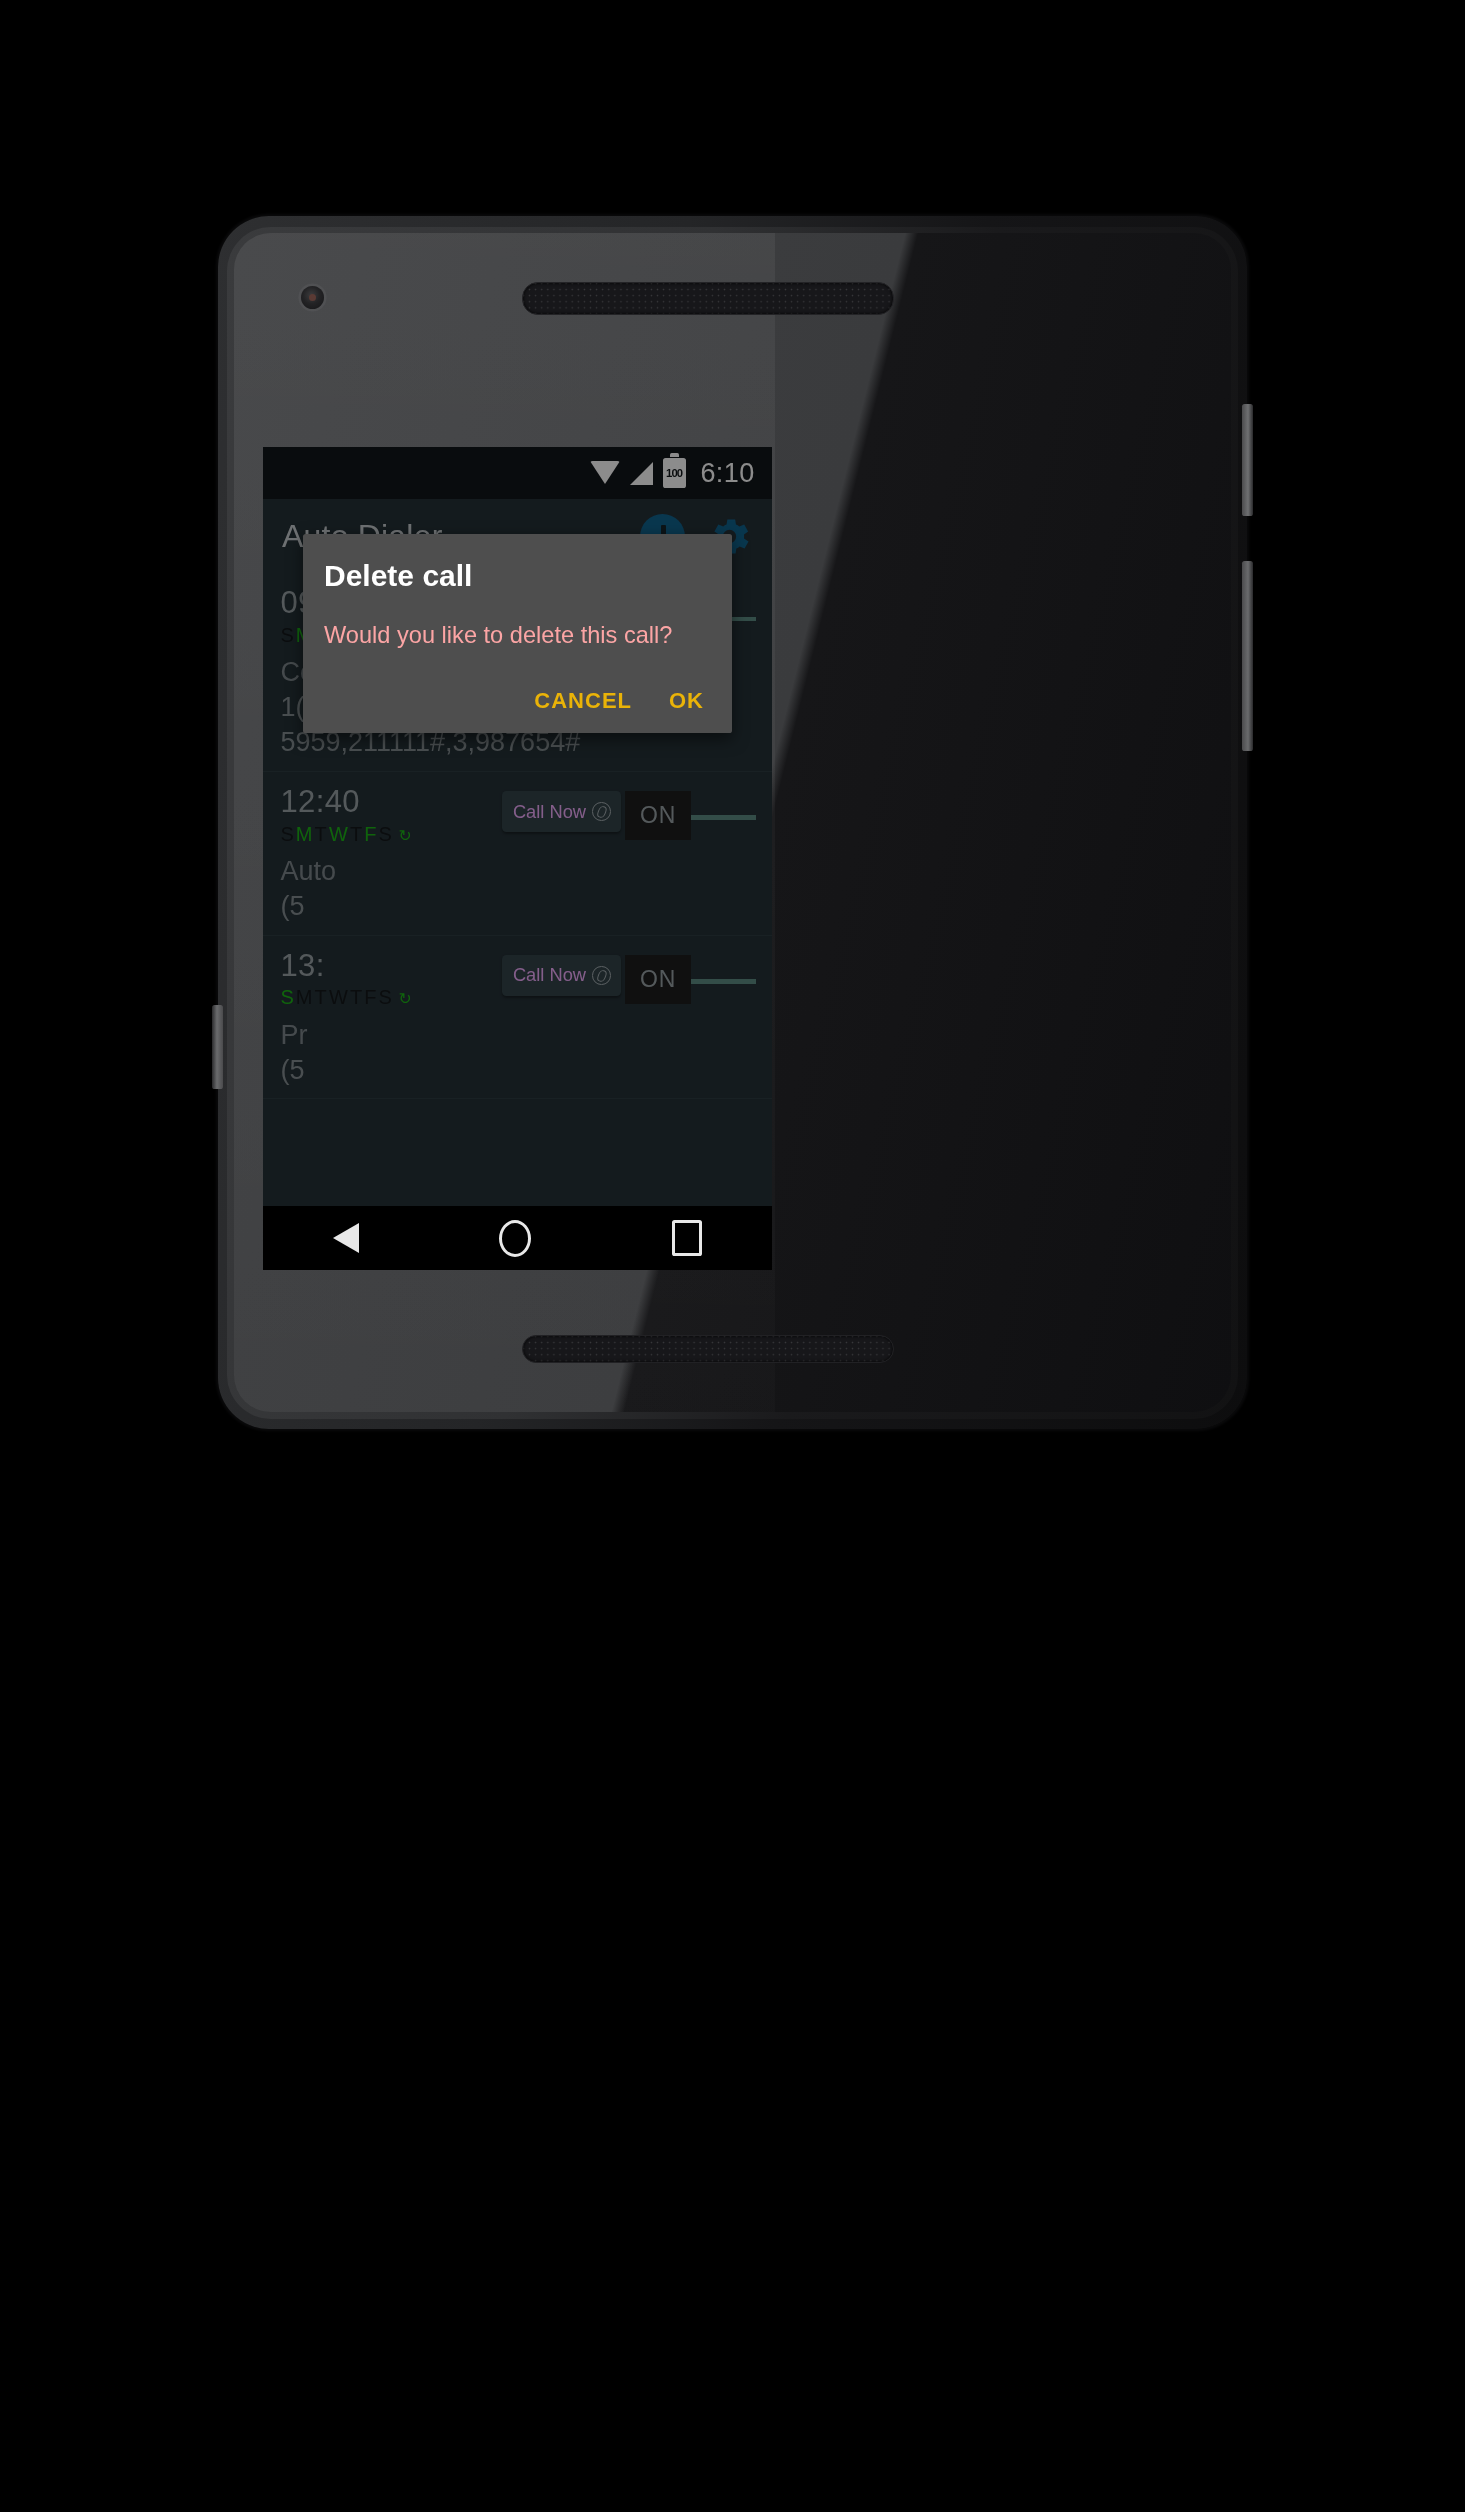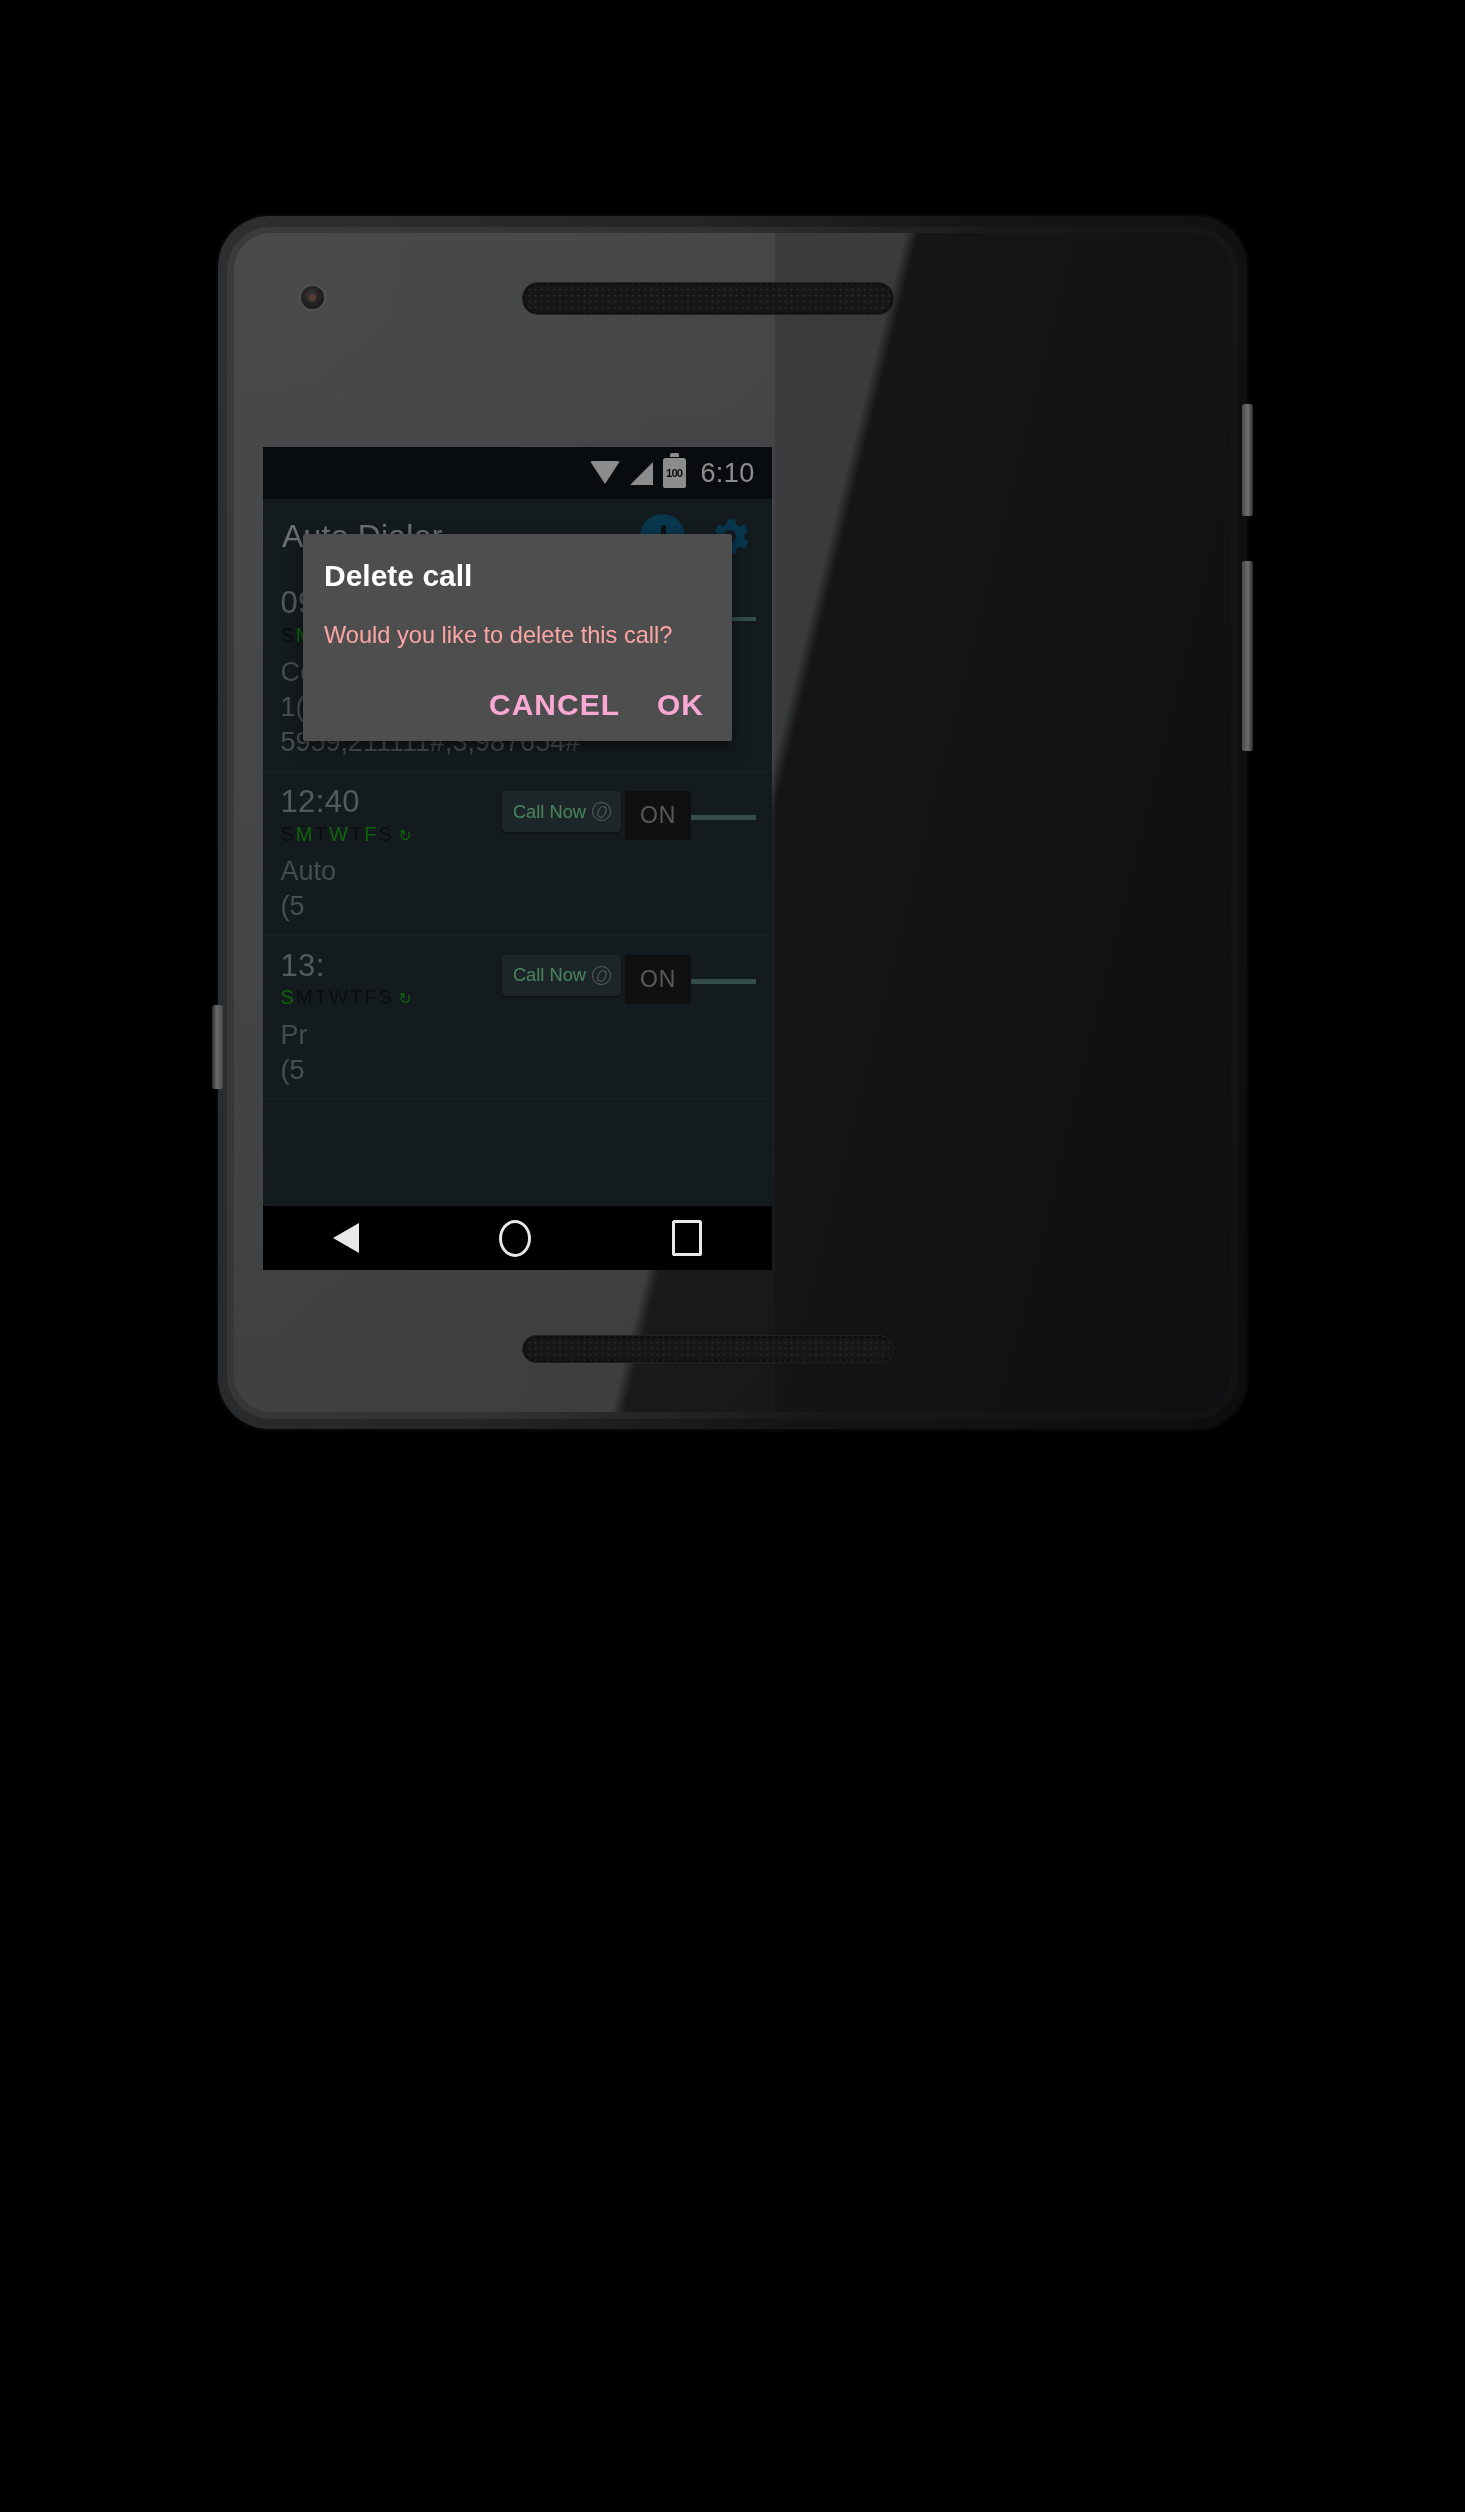--- a/index.html
+++ b/index.html
@@ -70,21 +70,21 @@
   .row-main{display:flex;align-items:flex-start;padding:0 15.7px 0 17.4px;}
   .row-left{flex:1;min-width:0;}
   .r-time{color:#9aa3a7;font-size:31px;line-height:35px;letter-spacing:0.4px;}
   .r-days{font-size:20px;line-height:26px;letter-spacing:2.1px;margin-top:1.7px;white-space:nowrap;}
   .d-on{color:#1db516;}
   .d-off{color:#14181b;}
   .r-repeat{color:#1db516;font-size:15.7px;margin-left:4.4px;}
   .r-label{color:#7f888c;font-size:27px;line-height:36px;margin-top:4.4px;}
   .r-phone{color:#858e92;font-size:27px;line-height:35px;}
   .row-mid{width:127px;display:flex;justify-content:center;padding-top:7px;}
-  .callnow{background:#33444a;border-radius:4.4px;padding:9.6px 10.5px;color:#86efac;font-size:18.3px;
+  .callnow{background:#33444a;border-radius:4.4px;padding:9.6px 10.5px;color:#f0abfc;font-size:18.3px;
       display:flex;align-items:center;gap:6.1px;white-space:nowrap;
       box-shadow:0 1.7px 2.6px rgba(0,0,0,.35);}
   .ic-phone{width:16.6px;height:16.6px;border-radius:50%;border:1.7px solid #a7b0b4;position:relative;
       display:inline-block;}
   .ic-phone:after{content:"";position:absolute;left:4.4px;top:2.6px;width:6.1px;height:9.6px;
       border:1.7px solid #a7b0b4;border-radius:50% 40% 50% 40%;transform:rotate(20deg);}
   .row-right{width:131px;display:flex;flex-direction:row;align-items:center;padding-top:7px;}
   .toggle{width:129px;height:49px;background:#1e1e1e;display:flex;align-items:center;
       justify-content:center;color:#9aa3a7;font-size:23px;letter-spacing:0.9px;}
   .toggle-underline{width:129px;height:4.4px;background:#5d8d84;margin-top:4.4px;}
@@ -97,21 +97,21 @@
   .nav-home{width:26px;height:31px;border:3.5px solid #e8e8e8;border-radius:50%;}
   .nav-recent{width:24.4px;height:30px;border:3.5px solid #e8e8e8;border-radius:2.6px;}
 
   
   .scrim{position:absolute;inset:0;background:rgba(0,0,0,.45);}
   .dialog{position:absolute;left:40px;top:73px;width:429px;background:#4e4e4e;border-radius:2.6px;
       box-shadow:0 5.2px 15.7px rgba(0,0,0,.5);padding:23px 21px 12.2px 21px;box-sizing:border-box;margin-top:14px;}
   .dlg-title{color:#fff;font-size:30px;font-weight:bold;line-height:37px;}
   .dlg-msg{color:#fca5a5;font-size:23.6px;line-height:31px;margin-top:26px;}
   .dlg-actions{display:flex;justify-content:flex-end;align-items:center;gap:30px;margin-top:30px;padding-right:3.5px;}
-  .dlg-btn{color:#f9a8d4;font-size:30px;letter-spacing:1px;font-weight:bold;background:none;border:none;
+  .dlg-btn{color:#eab308;font-size:22px;letter-spacing:1px;font-weight:bold;background:none;border:none;
       cursor:pointer;font-family:inherit;padding:7px 3.5px;}
 </style>
 </head>
 <body>
 
 <div id="device">
   <div class="frame-body"></div>
   <div class="frame-inner"></div>
   <div class="glass"></div>
   <div class="glass-shine"></div>

